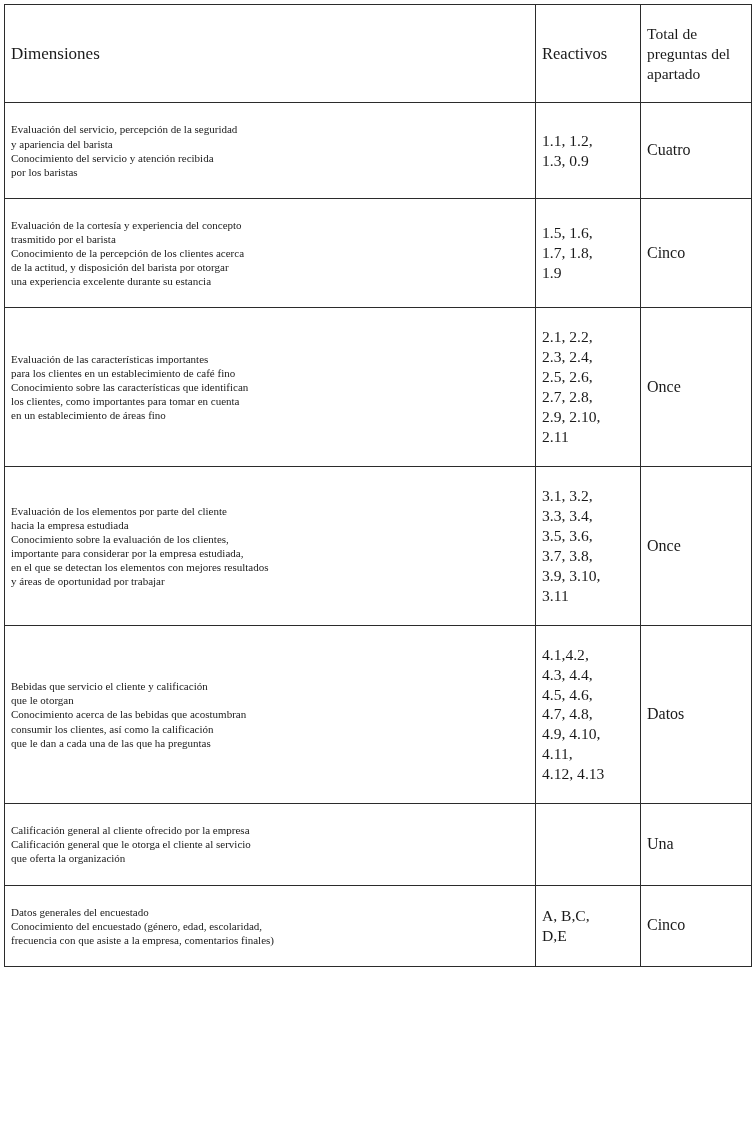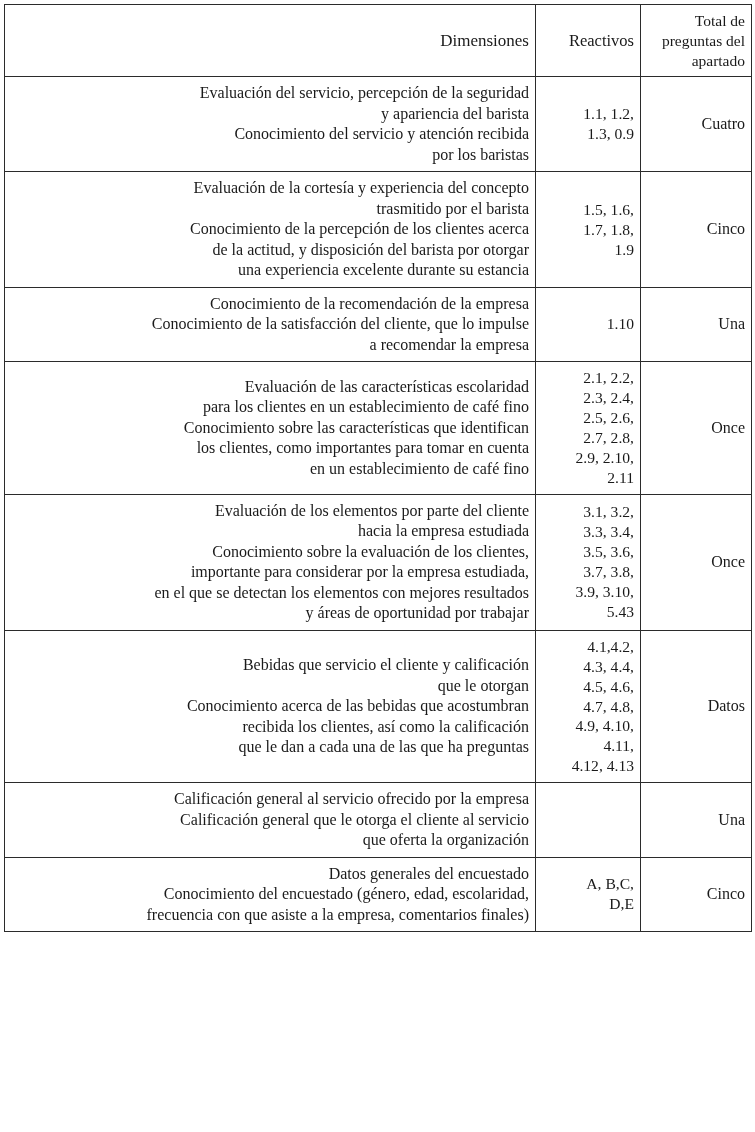--- a/index.html
+++ b/index.html
@@ -22,40 +22,40 @@
   }
   table.matrix {
     border-collapse: collapse;
     width: 747px;
     table-layout: fixed;
   }
   table.matrix th,
   table.matrix td {
     border: 1px solid #2b2b2b;
     vertical-align: middle;
-    text-align: right;
-    padding: 6px 6px;
+    text-align: left;
+    padding: 19px 6px;
     line-height: 1.28;
   }
   col.col-dim { width: 531px; }
   col.col-react { width: 105px; }
   col.col-total { width: 111px; }
 
   thead th {
     font-weight: normal;
     font-size: 16.5px;
     padding-top: 8px;
     padding-bottom: 8px;
   }
   th.dim-head { font-size: 17px; }
   th.react-head { font-size: 16.5px; }
   th.total-head { font-size: 15.5px; line-height: 1.25; }
 
   td.dim {
-    font-size: 16px;
+    font-size: 11px;
     padding: 7px 10px;
   }
   td.react {
     font-size: 15.6px;
     line-height: 1.3;
     padding: 7px 4px;
   }
   td.total {
     font-size: 16px;
     padding: 7px 4px;
@@ -103,36 +103,25 @@
           </td>
           <td class="react">
             <span class="dim-line">1.5, 1.6,</span>
             <span class="dim-line">1.7, 1.8,</span>
             <span class="dim-line">1.9</span>
           </td>
           <td class="total">Cinco</td>
         </tr>
         <tr>
           <td class="dim">
-            <span class="dim-line">Conocimiento de la recomendación de la empresa</span>
-            <span class="dim-line">Conocimiento de la satisfacción del cliente, que lo impulse</span>
-            <span class="dim-line">a recomendar la empresa</span>
-          </td>
-          <td class="react">
-            <span class="dim-line">1.10</span>
-          </td>
-          <td class="total">Una</td>
-        </tr>
-        <tr>
-          <td class="dim">
-            <span class="dim-line">Evaluación de las características escolaridad</span>
+            <span class="dim-line">Evaluación de las características importantes</span>
             <span class="dim-line">para los clientes en un establecimiento de café fino</span>
             <span class="dim-line">Conocimiento sobre las características que identifican</span>
             <span class="dim-line">los clientes, como importantes para tomar en cuenta</span>
-            <span class="dim-line">en un establecimiento de café fino</span>
+            <span class="dim-line">en un establecimiento de áreas fino</span>
           </td>
           <td class="react">
             <span class="dim-line">2.1, 2.2,</span>
             <span class="dim-line">2.3, 2.4,</span>
             <span class="dim-line">2.5, 2.6,</span>
             <span class="dim-line">2.7, 2.8,</span>
             <span class="dim-line">2.9, 2.10,</span>
             <span class="dim-line">2.11</span>
           </td>
           <td class="total">Once</td>
@@ -145,46 +134,46 @@
             <span class="dim-line">importante para considerar por la empresa estudiada,</span>
             <span class="dim-line">en el que se detectan los elementos con mejores resultados</span>
             <span class="dim-line">y áreas de oportunidad por trabajar</span>
           </td>
           <td class="react">
             <span class="dim-line">3.1, 3.2,</span>
             <span class="dim-line">3.3, 3.4,</span>
             <span class="dim-line">3.5, 3.6,</span>
             <span class="dim-line">3.7, 3.8,</span>
             <span class="dim-line">3.9, 3.10,</span>
-            <span class="dim-line">5.43</span>
+            <span class="dim-line">3.11</span>
           </td>
           <td class="total">Once</td>
         </tr>
         <tr>
           <td class="dim">
             <span class="dim-line">Bebidas que servicio el cliente y calificación</span>
             <span class="dim-line">que le otorgan</span>
             <span class="dim-line">Conocimiento acerca de las bebidas que acostumbran</span>
-            <span class="dim-line">recibida los clientes, así como la calificación</span>
+            <span class="dim-line">consumir los clientes, así como la calificación</span>
             <span class="dim-line">que le dan a cada una de las que ha preguntas</span>
           </td>
           <td class="react">
             <span class="dim-line">4.1,4.2,</span>
             <span class="dim-line">4.3, 4.4,</span>
             <span class="dim-line">4.5, 4.6,</span>
             <span class="dim-line">4.7, 4.8,</span>
             <span class="dim-line">4.9, 4.10,</span>
             <span class="dim-line">4.11,</span>
             <span class="dim-line">4.12, 4.13</span>
           </td>
           <td class="total">Datos</td>
         </tr>
         <tr>
           <td class="dim">
-            <span class="dim-line">Calificación general al servicio ofrecido por la empresa</span>
+            <span class="dim-line">Calificación general al cliente ofrecido por la empresa</span>
             <span class="dim-line">Calificación general que le otorga el cliente al servicio</span>
             <span class="dim-line">que oferta la organización</span>
           </td>
           <td class="react"></td>
           <td class="total">Una</td>
         </tr>
         <tr>
           <td class="dim">
             <span class="dim-line">Datos generales del encuestado</span>
             <span class="dim-line">Conocimiento del encuestado (género, edad, escolaridad,</span>

